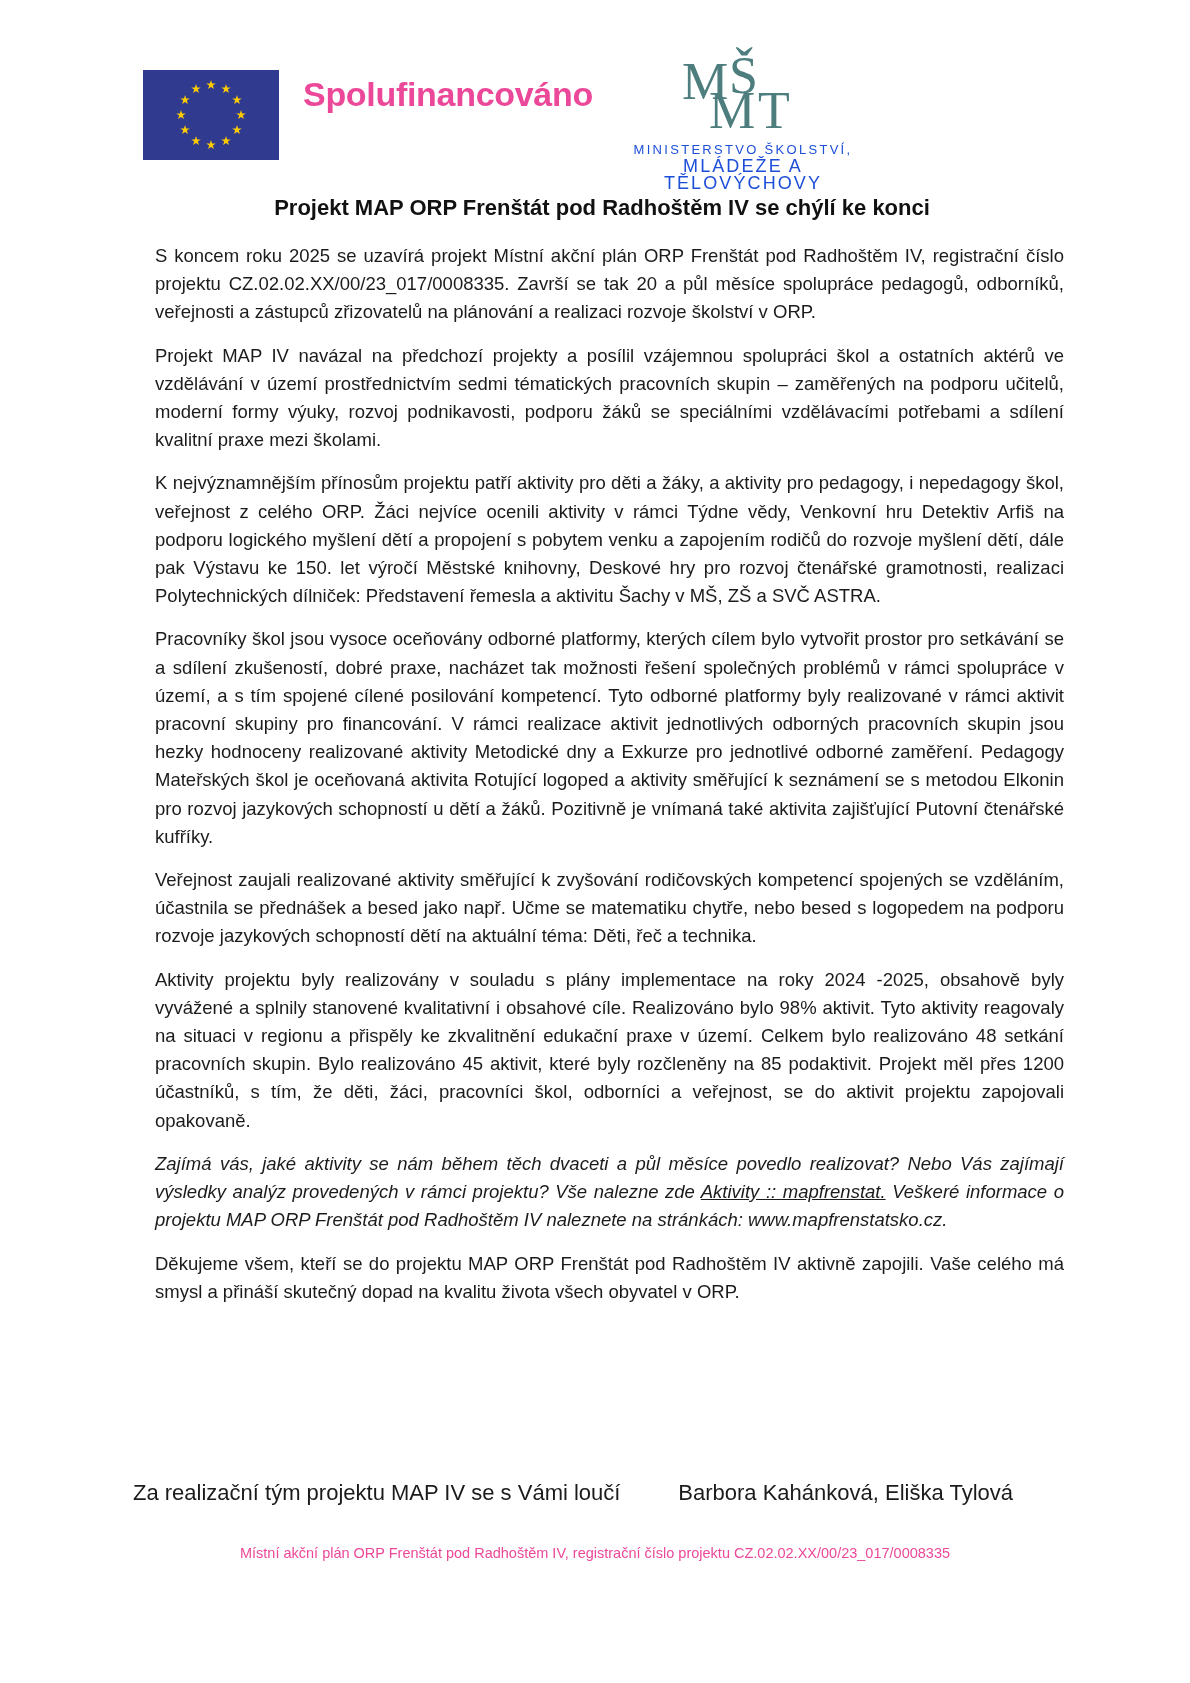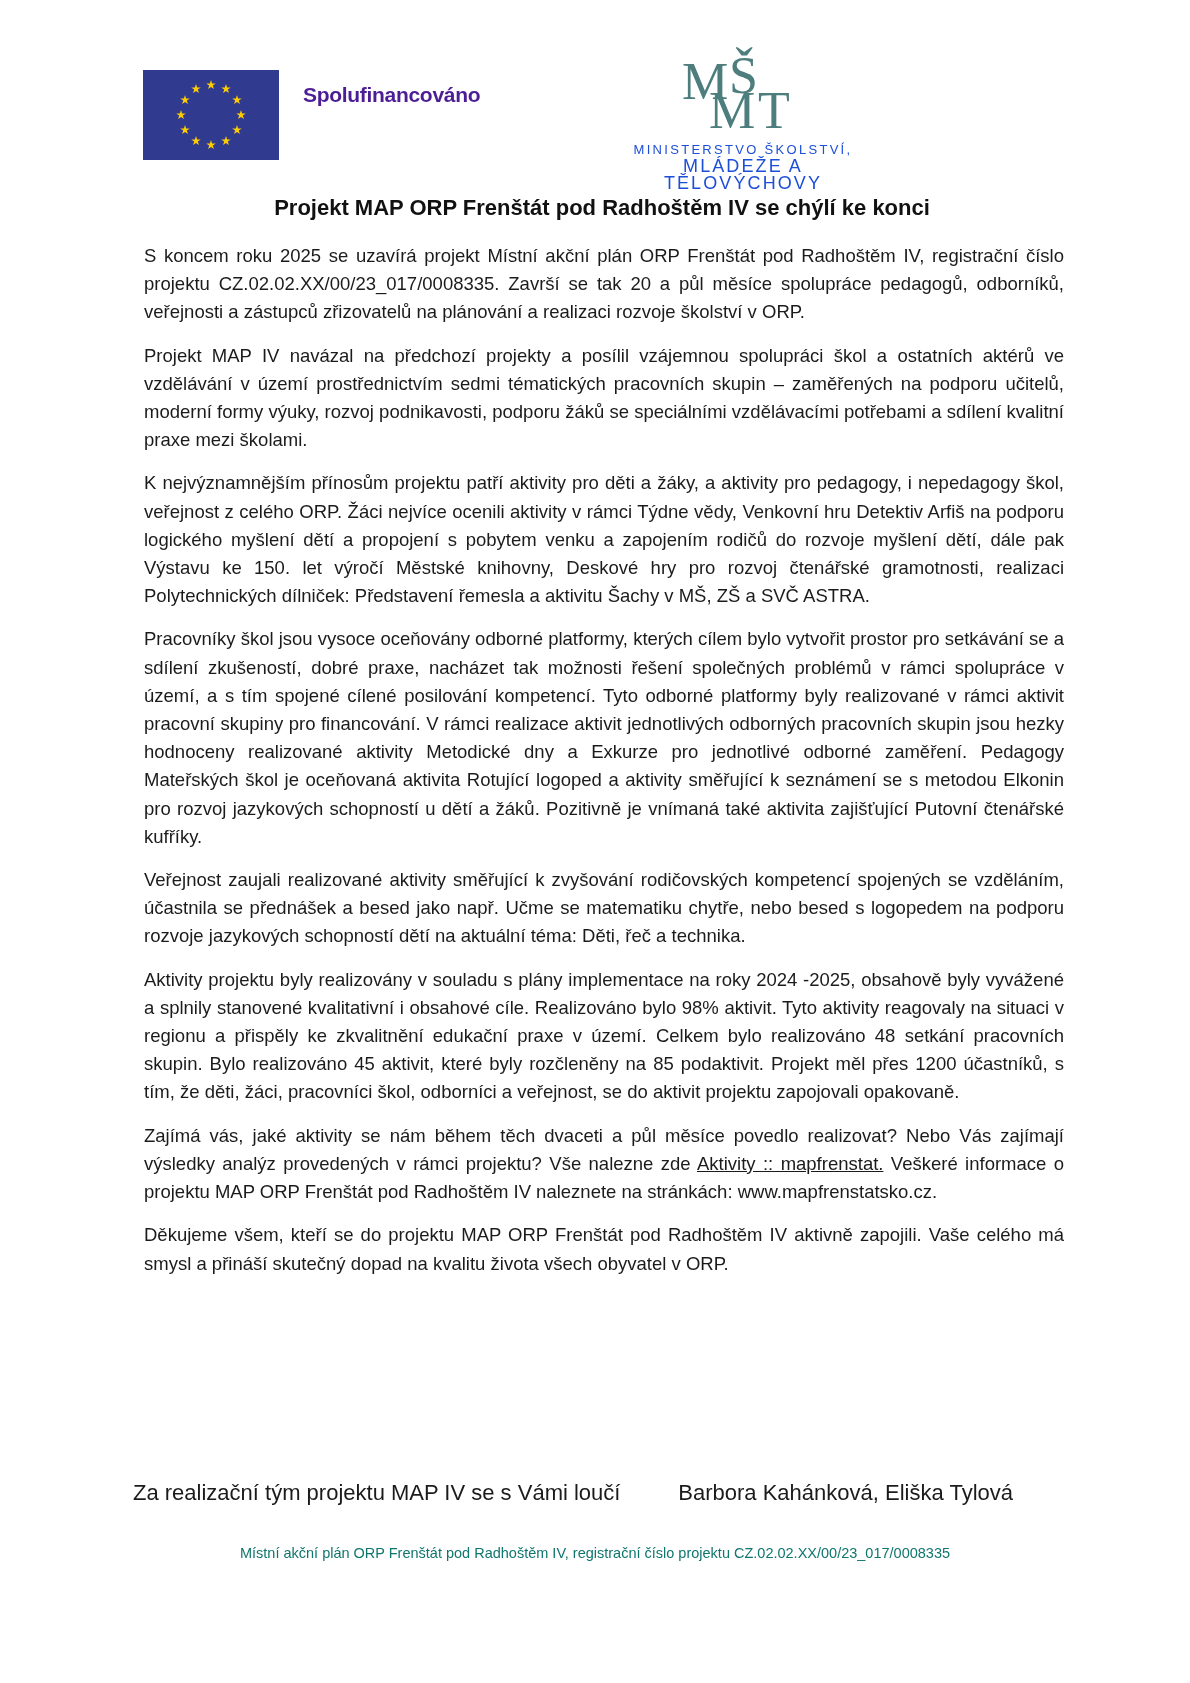--- a/index.html
+++ b/index.html
@@ -3,42 +3,42 @@
 <meta charset="utf-8">
 <style>
   html,body{margin:0;padding:0;background:#ffffff;}
   .page{
     position:relative;width:1190px;height:1683px;margin:0 auto;background:#ffffff;
     font-family:"Liberation Sans",sans-serif;color:#1b1b1b;overflow:hidden;
   }
   
   .eu-logo{position:absolute;left:143px;top:70px;display:flex;align-items:flex-start;gap:24px;}
   .eu-flag{display:block;}
-  .eu-text{font-weight:bold;font-size:21px;line-height:37px;color:#4c1d95;padding-top:6px;letter-spacing:-0.3px;}
+  .eu-text{font-weight:bold;font-size:34px;line-height:37px;color:#ec4899;padding-top:6px;letter-spacing:-0.3px;}
   .msmt{position:absolute;left:612px;top:56px;width:262px;text-align:center;}
   .monogram{position:relative;width:122px;height:82px;margin:0 auto;font-family:"Liberation Serif",serif;color:#4d7d7d;}
   .monogram span{position:absolute;font-size:52px;line-height:1;font-weight:normal;}
   .mg-m1{left:0;top:0;}
   .mg-s1{left:47px;top:-6px;}
   .mg-m2{left:27px;top:29px;}
   .mg-t2{left:76px;top:29px;}
   .ministry{margin-top:3px;color:#1d4ed8;line-height:17px;text-align:center;}
   .ministry .l1{font-size:13px;letter-spacing:2.3px;}
   .ministry .l2{font-size:18px;letter-spacing:2.1px;}
   
   .content{position:absolute;left:140px;top:194px;width:924px;}
   .doc-title{font-size:22px;line-height:27px;font-weight:bold;text-align:center;margin:0 0 21px 0;color:#111;}
-  .body-p{margin:0 0 15px 4px;font-size:18.5px;line-height:28.2px;text-align:justify;}
-  .italic-p{}
+  .body-p{margin:0 0 15px 15px;font-size:18.5px;line-height:28.2px;text-align:justify;}
+  .italic-p{font-style:italic;}
   .doc-link{text-decoration:underline;color:inherit;cursor:pointer;}
   .thanks-p{margin-bottom:0;}
   
   .signoff{position:absolute;left:133px;top:1479px;width:924px;display:flex;font-size:22px;line-height:28px;}
   .signoff-right{margin-left:auto;margin-right:44px;}
-  .footer{position:absolute;left:0;top:1543px;width:100%;text-align:center;font-size:14.5px;line-height:20px;color:#0f766e;}
+  .footer{position:absolute;left:0;top:1543px;width:100%;text-align:center;font-size:14.5px;line-height:20px;color:#ec4899;}
 </style>
 </head>
 <body>
 
 <div class="page">
 
   <div class="eu-logo">
     <svg class="eu-flag" width="136" height="90" viewBox="0 0 136 90" xmlns="http://www.w3.org/2000/svg">
       <rect x="0" y="0" width="136" height="90" fill="#303a8f"></rect>
       <g fill="#ffcc00">

